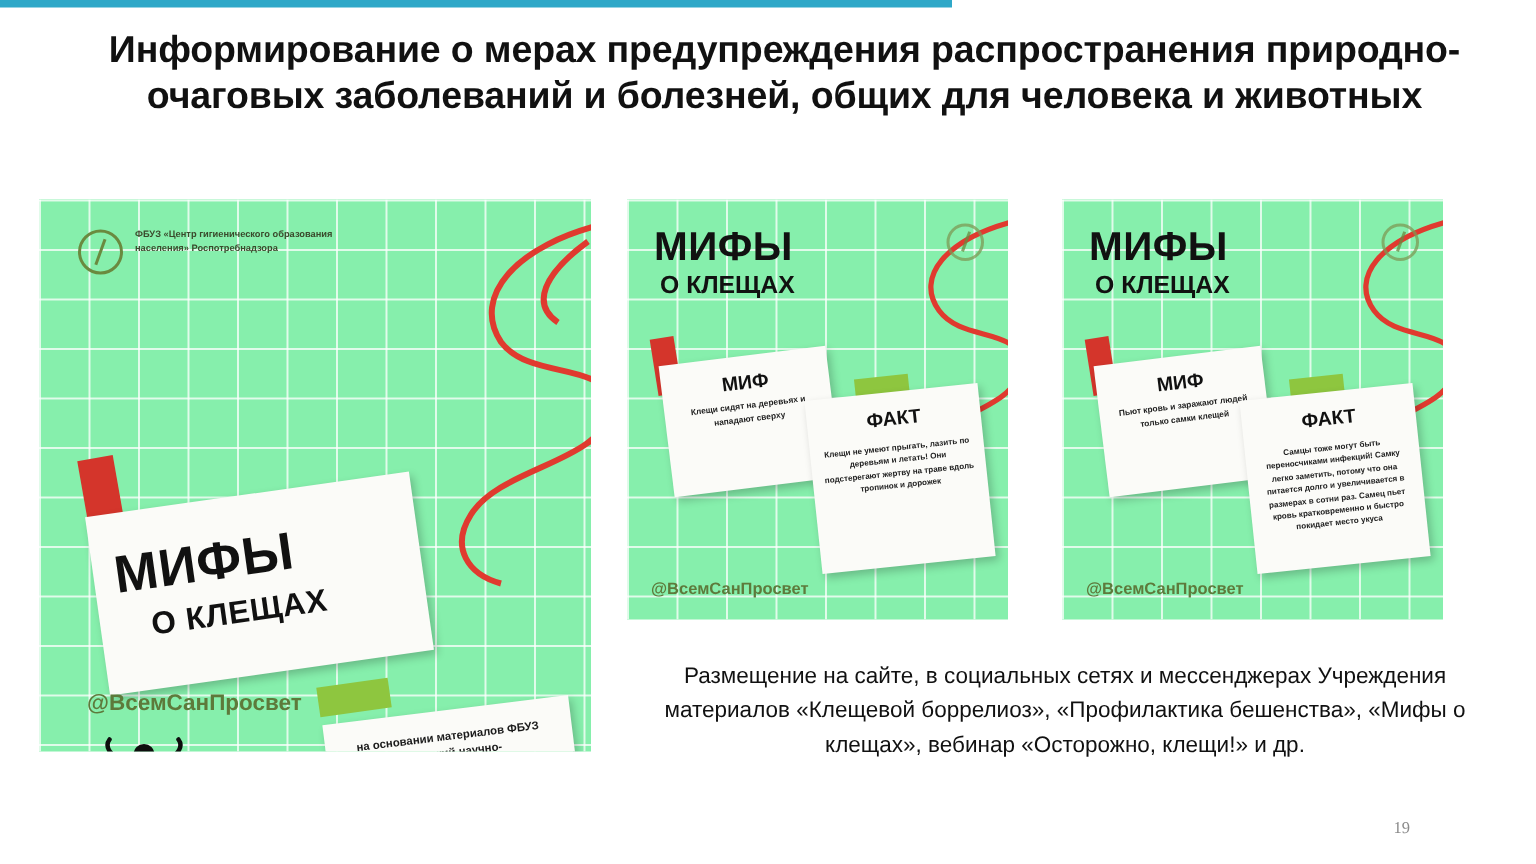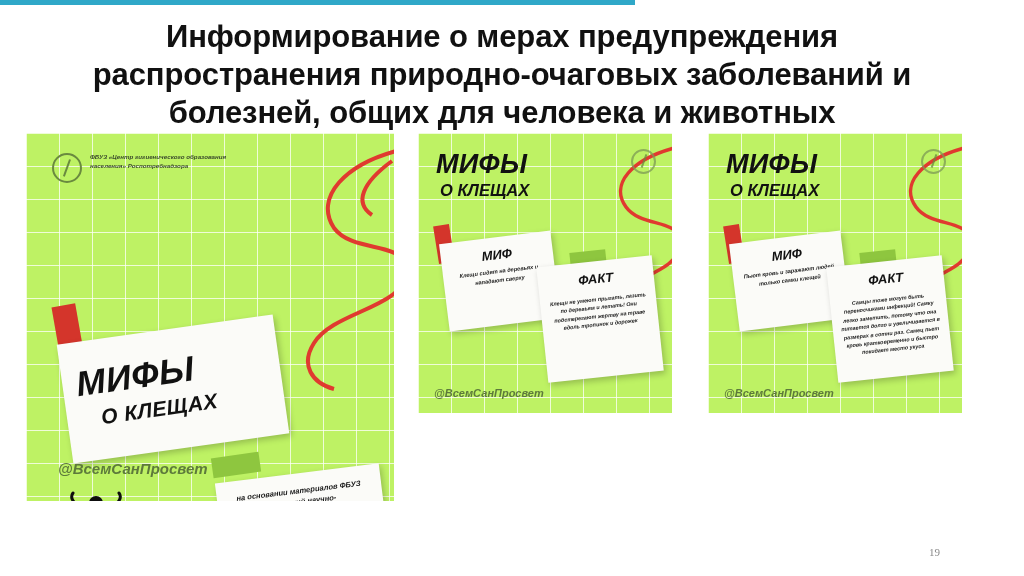--- a/index.html
+++ b/index.html
@@ -25,37 +25,36 @@
     position: absolute;
     top: 0;
     left: 0;
     width: 100%;
     height: 5px;
     background: linear-gradient(90deg, #2fa8c8 0%, #2fa8c8 62%, #ffffff 62%, #ffffff 100%);
   }
   .slide-title {
     position: absolute;
     top: 18px;
-    left: 36px;
+    left: 57px;
     width: 932px;
     text-align: center;
-    font-size: 31px;
+    font-size: 25px;
     font-weight: bold;
     line-height: 1.22;
     color: #111111;
     letter-spacing: -0.1px;
   }
 
   
   .poster {
     position: absolute;
-    background: #bef264;
+    background: #86efac;
     overflow: hidden;
     box-sizing: border-box;
-    font-style: italic;
   }
   .poster .grid {
     position: absolute;
     inset: 0;
     background-image:
       linear-gradient(to right, rgba(255,255,255,0.75) 1px, transparent 1px),
       linear-gradient(to bottom, rgba(255,255,255,0.75) 1px, transparent 1px);
     background-size: 33px 33px;
   }
   .poster .swirl {
@@ -372,15 +371,16 @@
 
     <div class="tape green card-fact-tape"></div>
     <div class="paper card-fact">
       <div class="card-label">ФАКТ</div>
       <div class="card-body">Самцы тоже могут быть переносчиками инфекций! Самку легко заметить, потому что она питается долго и увеличивается в размерах в сотни раз. Самец пьет кровь кратковременно и быстро покидает место укуса</div>
     </div>
 
     <div class="handle">@ВсемСанПросвет</div>
   </div>
 
+  <div class="caption">Размещение на сайте, в социальных сетях и мессенджерах Учреждения материалов «Клещевой боррелиоз», «Профилактика бешенства», «Мифы о клещах», вебинар «Осторожно, клещи!» и др.</div>
   <div class="page-number">19</div>
 
 </div>
 
 </body></html>

